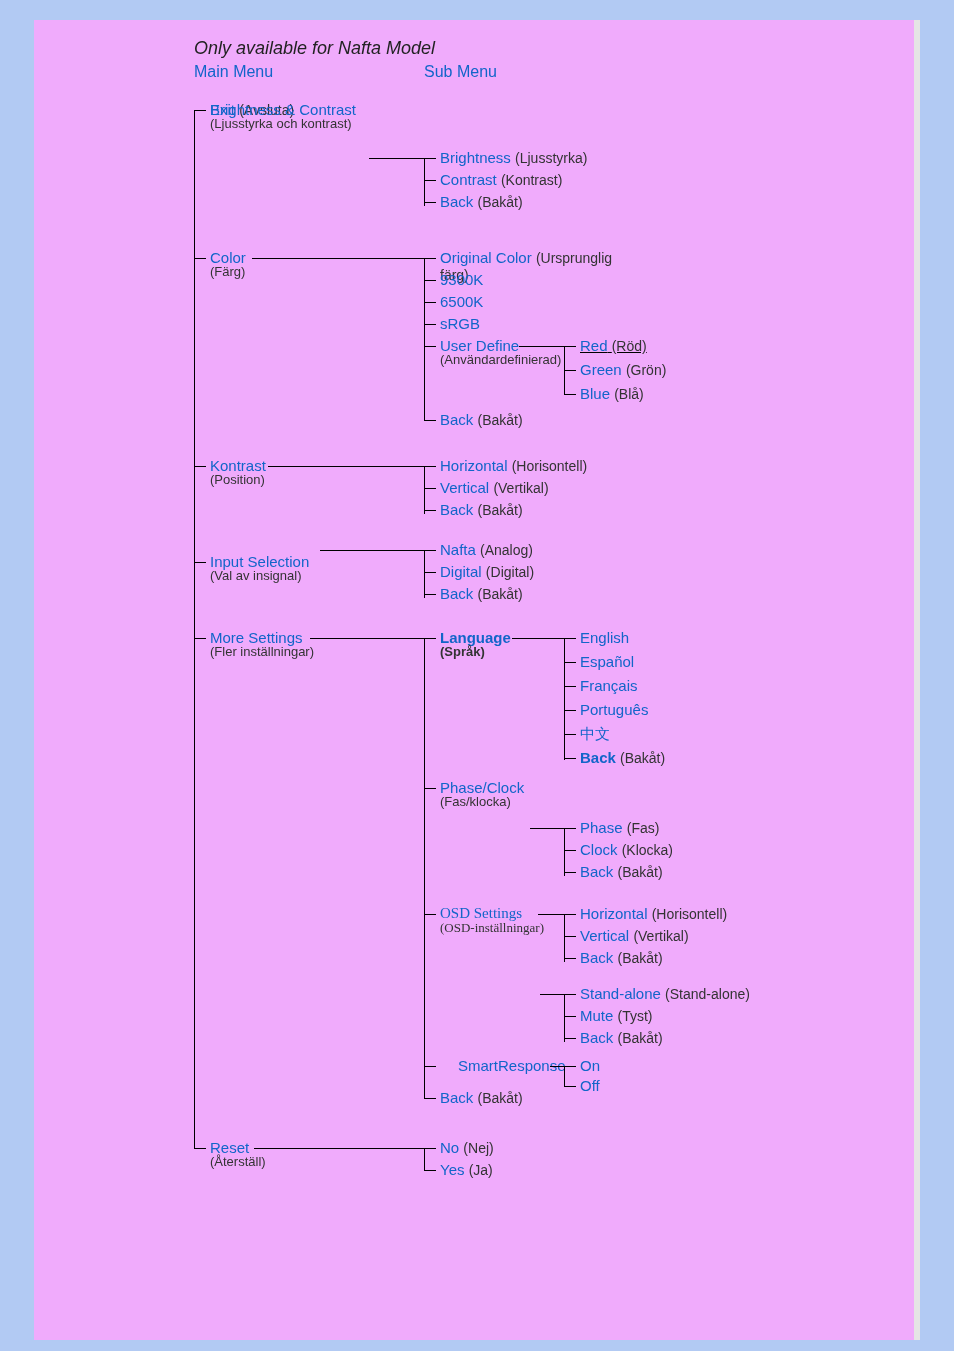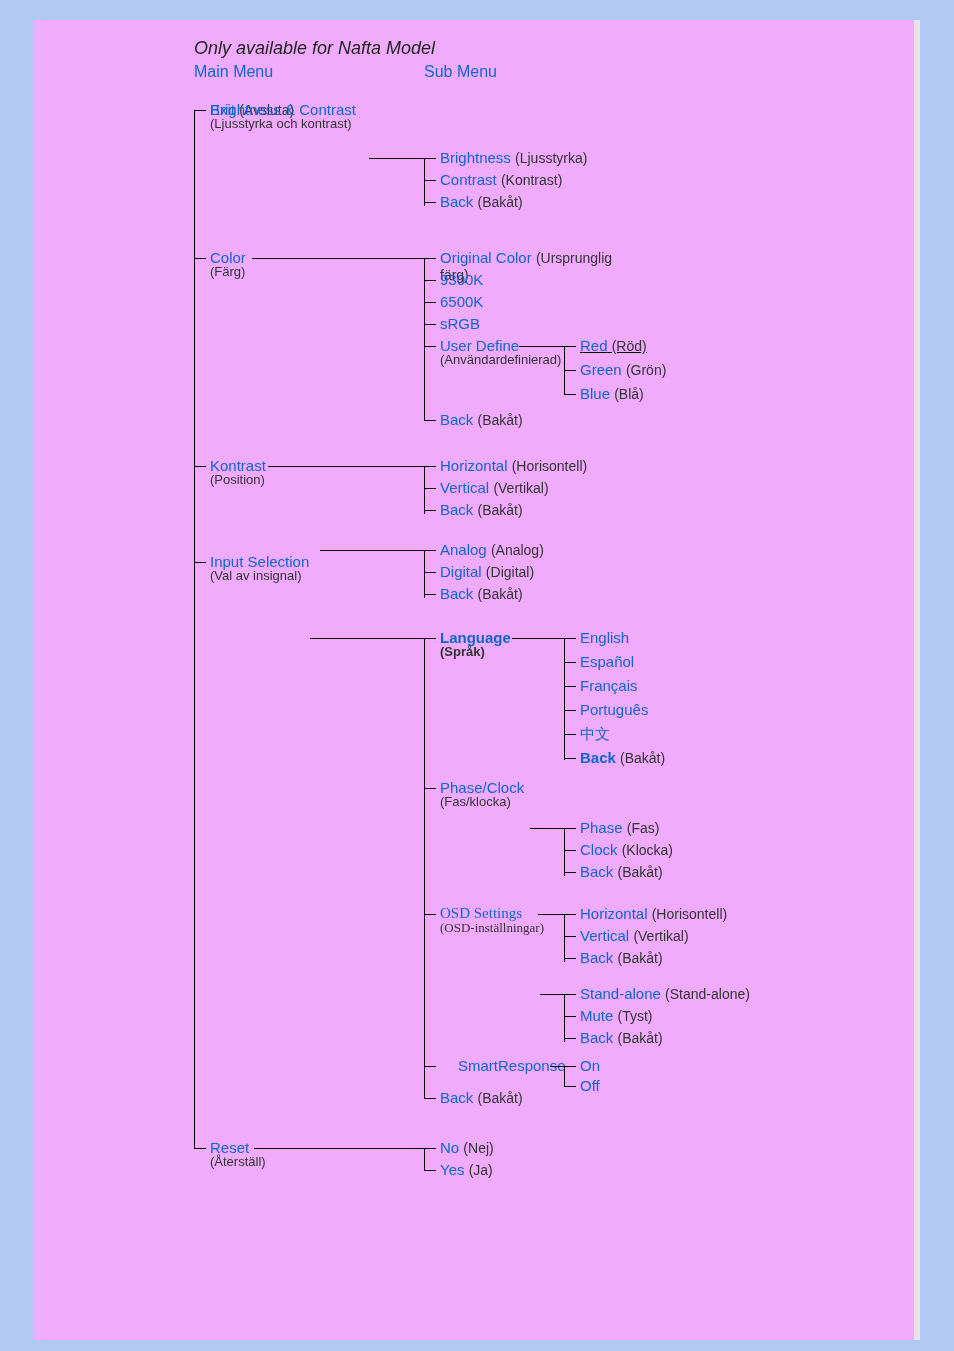--- a/index.html
+++ b/index.html
@@ -171,32 +171,36 @@
         <span class="tr">(Bakåt)</span>
       </div>
 
       <div class="item col-main" style="top:452px;">
         <span class="en">Input Selection</span>
         <span class="sub-tr">(Val av insignal)</span>
       </div>
       <div class="connector" style="left:126px; top:449px; width:104px;"></div>
       <div class="vline" style="left:230px; top:449px; height:48px;"></div>
       <div class="item col-sub" style="top:440px;">
-        <span class="en">Analog</span>
+        <span class="en">Nafta</span>
         <span class="tr">(Analog)</span>
       </div>
       <div class="item col-sub" style="top:462px;">
         <span class="en">Digital</span>
         <span class="tr">(Digital)</span>
       </div>
       <div class="item col-sub" style="top:484px;">
         <span class="en">Back</span>
         <span class="tr">(Bakåt)</span>
       </div>
 
+      <div class="item col-main" style="top:528px;">
+        <span class="en">More Settings</span>
+        <span class="sub-tr">(Fler inställningar)</span>
+      </div>
       <div class="connector" style="left:116px; top:537px; width:114px;"></div>
       <div class="vline" style="left:230px; top:537px; height:460px;"></div>
 
       <div class="item col-sub" style="top:528px;font-weight:bold;">
         <span class="en">Language</span>
         <span class="sub-tr">(Språk)</span>
       </div>
       <div class="connector" style="left:318px; top:537px; width:52px;"></div>
       <div class="vline" style="left:370px; top:537px; height:122px;"></div>
       <div class="item col-sub2" style="top:528px;"><span class="en">English</span></div>

